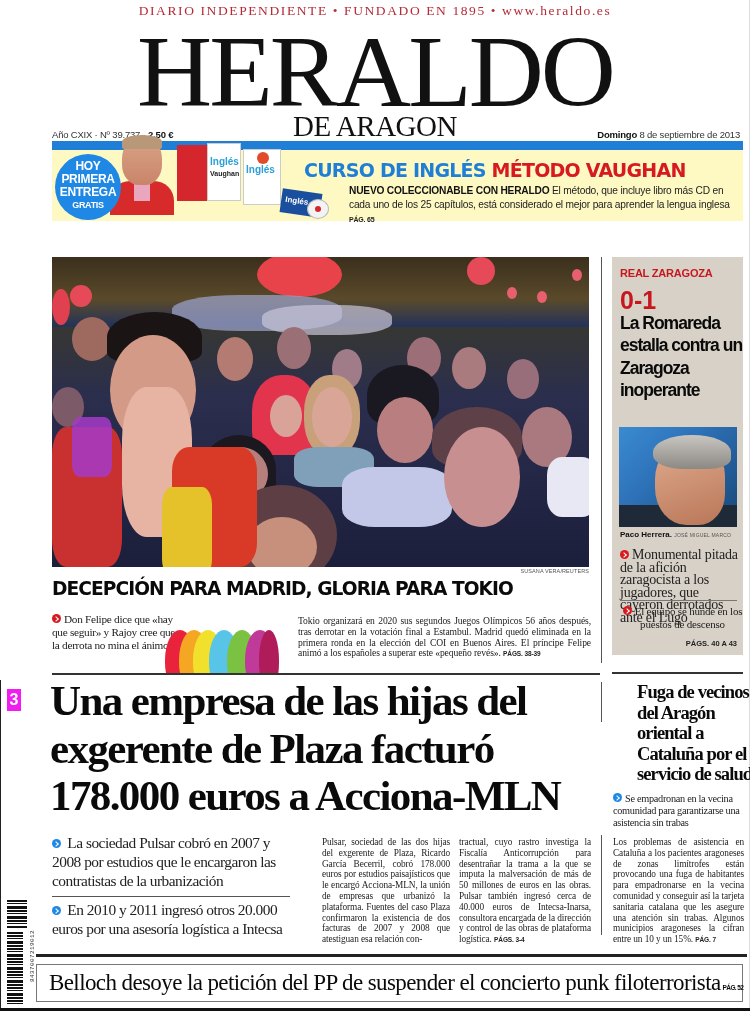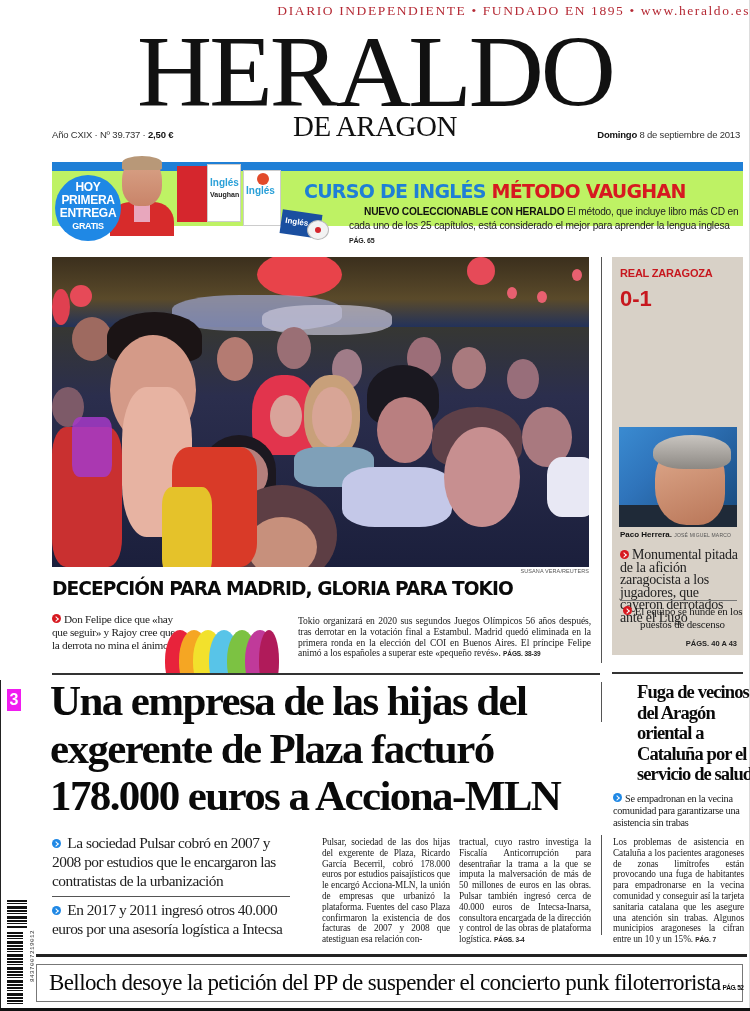--- a/index.html
+++ b/index.html
@@ -2,36 +2,36 @@
 <html><head>
 <meta charset="utf-8">
 <style>
   * { box-sizing: border-box; margin: 0; padding: 0; }
   html, body { width: 750px; height: 1011px; background: #fff; overflow: hidden; }
   body { position: relative; font-family: "Liberation Serif", serif; color: #111; }
 
   .page-border { position: absolute; left: 0; top: 0; width: 750px; height: 1011px; border-right: 1px solid #ddd; }
 
   
-  .tagline { position: absolute; top: 3px; left: 0; width: 750px; text-align: right;
+  .tagline { position: absolute; top: 3px; left: 0; width: 750px; text-align: center;
     font-family: "Liberation Serif", serif; font-size: 13.5px; letter-spacing: 1.6px; color: #b52a35; }
   .logo { position: absolute; top: 20px; left: 0; width: 750px; text-align: center;
     font-family: "Liberation Serif", serif; font-size: 104px; line-height: 104px; letter-spacing: -3px;
     color: #111; transform: scaleY(0.98); }
   .logo-sub { position: absolute; top: 110px; left: 0; width: 750px; text-align: center;
     font-family: "Liberation Serif", serif; font-size: 29px; letter-spacing: -0.5px; color: #111; }
   .issue-info { position: absolute; top: 129px; left: 52px; font-family: "Liberation Sans", sans-serif;
     font-size: 9.5px; color: #333; letter-spacing: -0.2px; }
   .issue-info b { color: #111; }
   .date-info { position: absolute; top: 129px; right: 10px; font-family: "Liberation Sans", sans-serif;
     font-size: 9.5px; color: #333; letter-spacing: -0.2px; }
   .date-info b { color: #111; }
 
   
-  .promo { position: absolute; top: 162px; left: 52px; width: 691px; height: 64px; background: #bef264; }
+  .promo { position: absolute; top: 141px; left: 52px; width: 691px; height: 80px; background: #fef9c3; }
   .promo-topbar { position: absolute; top: 0; left: 0; width: 100%; height: 9px; background: #1f7fd6; }
   .promo-badge { position: absolute; top: 13px; left: 3px; width: 66px; height: 66px; border-radius: 50%;
     background: #1f88e5; color: #fff; text-align: center; font-family: "Liberation Sans", sans-serif;
     font-weight: bold; font-size: 12px; line-height: 13px; padding-top: 6px; letter-spacing: -0.3px; }
   .promo-badge .small { font-size: 9px; display: block; }
   .promo-person { position: absolute; top: -6px; left: 58px; width: 62px; height: 86px; }
   .promo-person .head { position: absolute; left: 12px; top: 2px; width: 40px; height: 48px; border-radius: 45% 45% 42% 42%;
     background: linear-gradient(#d9a488, #c98469); }
   .promo-person .hair { position: absolute; left: 12px; top: 0; width: 40px; height: 14px; border-radius: 50% 50% 10% 10%;
     background: #b89878; }
@@ -45,21 +45,21 @@
   .book3 { left: 66px; top: 8px; width: 38px; height: 56px; background: #fff; border: 1px solid #ccc; color: #2aa0d8; font-size: 10px; padding: 14px 2px; }
   .book3 .ring { position: absolute; top: 2px; left: 13px; width: 12px; height: 12px; border-radius: 50%; background: #e24a2a; }
   .book4 { left: 104px; top: 50px; width: 40px; height: 24px; background: #1a4fa0; color: #fff; font-size: 8px; padding: 6px 4px; transform: rotate(8deg); }
   .cd { position: absolute; left: 130px; top: 58px; width: 22px; height: 20px; border-radius: 50%; background: #f3f3f3; border: 1px solid #bbb; }
   .cd::after { content: ""; position: absolute; left: 7px; top: 6px; width: 6px; height: 6px; border-radius: 50%; background: #d5262d; }
   .promo-title { position: absolute; top: 17px; left: 252px; font-family: "DejaVu Sans", sans-serif; font-weight: bold;
     font-size: 20px; letter-spacing: -0.8px; color: #1f7fd6; white-space: nowrap; transform: scaleX(0.95); transform-origin: left; }
   .promo-title .red { color: #d71920; }
   .promo-text { position: absolute; top: 43px; left: 297px; width: 395px; font-family: "Liberation Sans", sans-serif;
     font-size: 10.2px; line-height: 14px; color: #222; letter-spacing: -0.2px; }
-  .promo-text b { font-weight: bold; color: #111; margin-left: 15px; }
+  .promo-text b { font-weight: bold; color: #111; }
   .promo-text .pg { font-size: 7px; font-weight: bold; }
 
   
   .lead-photo { position: absolute; top: 257px; left: 52px; width: 537px; height: 310px; overflow: hidden;
     background: linear-gradient(180deg, #2a2419 0%, #3a3a2a 15%, #2b2e4d 45%, #1b1f3c 100%); }
   .lp-shape { position: absolute; border-radius: 50%; }
   .lp-caption-credit { position: absolute; top: 568px; right: 161px; font-family: "Liberation Sans", sans-serif; font-size: 5.5px; color: #555; letter-spacing: 0.1px; }
 
   .lead-headline { position: absolute; top: 576px; left: 52px; width: 537px; font-family: "DejaVu Sans", sans-serif;
     font-weight: bold; font-size: 20px; letter-spacing: -1px; color: #0a0a0a; white-space: nowrap; transform: scaleX(0.93); transform-origin: left; }
@@ -73,21 +73,21 @@
   .petal { position: absolute; bottom: -16px; width: 30px; height: 60px; border-radius: 50% 50% 45% 45%; }
   .lead-body { position: absolute; top: 616px; left: 298px; width: 293px; font-size: 9.6px; line-height: 10.8px; color: #222; letter-spacing: -0.1px; text-align: justify; }
   .pg-ref { font-family: "Liberation Sans", sans-serif; font-weight: bold; font-size: 6.5px; }
   .rule-lead { position: absolute; top: 673px; left: 52px; width: 548px; height: 2px; background: #333; }
 
   
   .vrule-right { position: absolute; top: 257px; left: 601px; width: 1px; height: 406px; background: #555; }
   .sports-box { position: absolute; top: 257px; left: 612px; width: 131px; height: 398px; background: #d8d1c7; }
   .sports-kicker { position: absolute; top: 10px; left: 8px; font-family: Liberation Sans, sans-serif; font-weight: bold;
     font-size: 11px; color: #c7171e; letter-spacing: -0.2px; }
-  .sports-score { position: absolute; top: 29px; left: 8px; font-family: "Liberation Sans", sans-serif; font-weight: bold; font-size: 22px; color: #c7171e; }
+  .sports-score { position: absolute; top: 29px; left: 8px; font-family: "Liberation Sans", sans-serif; font-weight: bold; font-size: 25px; color: #c7171e; }
   .sports-headline { position: absolute; top: 55px; left: 8px; width: 125px; font-family: "Liberation Sans", sans-serif; font-weight: bold;
     font-size: 17.5px; line-height: 22.3px; color: #0a0a0a; letter-spacing: -1px; }
   .sports-photo { position: absolute; top: 170px; left: 7px; width: 118px; height: 100px; overflow: hidden;
     background: linear-gradient(135deg, #3a8bd1 0%, #2f74bb 35%, #174778 100%); }
   .sp-head { position: absolute; left: 36px; top: 16px; width: 70px; height: 82px; border-radius: 44% 40% 38% 45%; background: linear-gradient(160deg,#e0ab8e,#b97658); }
   .sp-hair { position: absolute; left: 34px; top: 8px; width: 78px; height: 34px; border-radius: 50% 50% 30% 40%; background: linear-gradient(#c9c5c0,#8c8883); }
   .sp-shirt { position: absolute; left: 0px; top: 78px; width: 118px; height: 30px; background: #1f2a38; }
   .sports-caption { position: absolute; top: 273px; left: 8px; font-family: "Liberation Sans", sans-serif; font-size: 8px; color: #111; white-space: nowrap; }
   .sports-caption b { font-weight: bold; }
   .sports-caption .cred { font-size: 5px; color: #555; letter-spacing: 0.2px; }
@@ -234,39 +234,40 @@
   <div class="petal" style="left:80px;background:#c03a9a;"></div>
   <div class="petal" style="left:94px;background:#b01b5a;width:20px;"></div>
 </div>
 <div class="lead-body"><span>Tokio organizará en 2020 sus segundos Juegos Olímpicos 56 años después, tras derrotar en la votación final a Estambul. Madrid quedó eliminada en la primera ronda en la elección del COI en Buenos Aires. El príncipe Felipe animó a los españoles a superar este «pequeño revés». </span><span class="pg-ref">PÁGS. 38-39</span></div>
 <div class="rule-lead"></div>
 
 <div class="vrule-right"></div>
 <div class="sports-box">
   <div class="sports-kicker">REAL ZARAGOZA</div>
   <div class="sports-score">0-1</div>
+  <div class="sports-headline">La Romareda estalla contra un Zaragoza inoperante</div>
   <div class="sports-photo">
     <div class="sp-shirt"></div>
       <div class="sp-head"></div>
       <div class="sp-hair"></div>
   </div>
   <div class="sports-caption"><b>Paco Herrera.</b> <span class="cred">JOSÉ MIGUEL MARCO</span></div>
   <div class="sports-item1"><span class="bullet"></span><span>Monumental pitada de la afición zaragocista a los  jugadores, que cayeron derrotados ante el Lugo</span></div>
   <div class="sports-rule"></div>
   <div class="sports-item2"><span class="bullet"></span><span>El equipo se hunde en los puestos de descenso</span></div>
   <div class="sports-pages">PÁGS. 40 A 43</div>
 </div>
 <div class="rule-right-bottom"></div>
 
 <div class="left-vrule"></div>
 <div class="section-marker">3</div>
 <div class="main-headline">Una empresa de las hijas del exgerente de Plaza facturó 178.000 euros a Acciona-MLN</div>
 <div class="main-sub1"><span class="bullet blue"></span> <span>La sociedad Pulsar cobró en 2007 y 2008 por estudios que le encargaron las contratistas de la urbanización</span></div>
 <div class="main-sub-rule"></div>
-<div class="main-sub2"><span class="bullet blue"></span> <span>En 2017 y 2011 ingresó otros 40.000 euros por una asesoría logística a Intecsa</span></div>
+<div class="main-sub2"><span class="bullet blue"></span> <span>En 2010 y 2011 ingresó otros 20.000 euros por una asesoría logística a Intecsa</span></div>
 <div class="main-col1">Pulsar, sociedad de las dos hijas del exgerente de Plaza, Ricardo García Becerril, cobró 178.000 euros por estudios paisajísticos que le encargó Acciona-MLN, la unión de empresas que urbanizó la plataforma. Fuentes del caso Plaza confirmaron la existencia de dos facturas de 2007 y 2008 que atestiguan esa relación con-</div>
 <div class="main-col2"><span>tractual, cuyo rastro investiga la Fiscalía Anticorrupción para desentrañar la trama a la que se imputa la malversación de más de 50 millones de euros en las obras. Pulsar también ingresó cerca de 40.000 euros de Intecsa-Inarsa, consultora encargada de la dirección y control de las obras de plataforma logística. </span><span class="pg-ref">PÁGS. 3-4</span></div>
 <div class="vrule-main"></div>
 <div class="vrule-top2"></div>
 
 <div class="sec-headline">Fuga de vecinos del Aragón oriental a Cataluña por el servicio de salud</div>
 <div class="sec-sub"><span class="bullet blue"></span><span>Se empadronan en la vecina comunidad para garantizarse una asistencia sin trabas</span></div>
 <div class="sec-body"><span>Los problemas de asistencia en Cataluña a los pacientes aragoneses de zonas limítrofes están provocando una fuga de habitantes para empadronarse en la vecina comunidad y conseguir así la tarjeta sanitaria catalana que les asegure una atención sin trabas. Algunos municipios aragoneses la cifran entre un 10 y un 15%. </span><span class="pg-ref">PÁG. 7</span></div>
 
 <div class="bottom-rule"></div>

